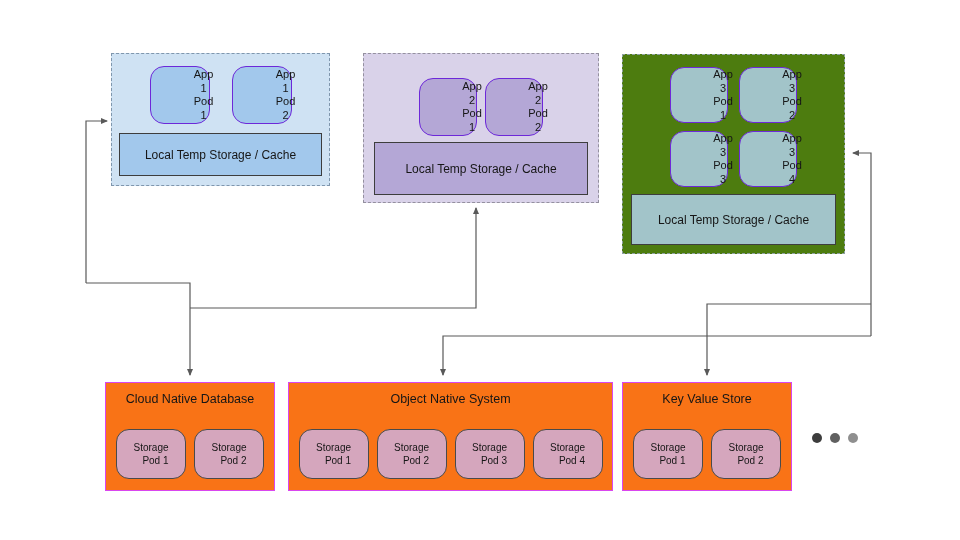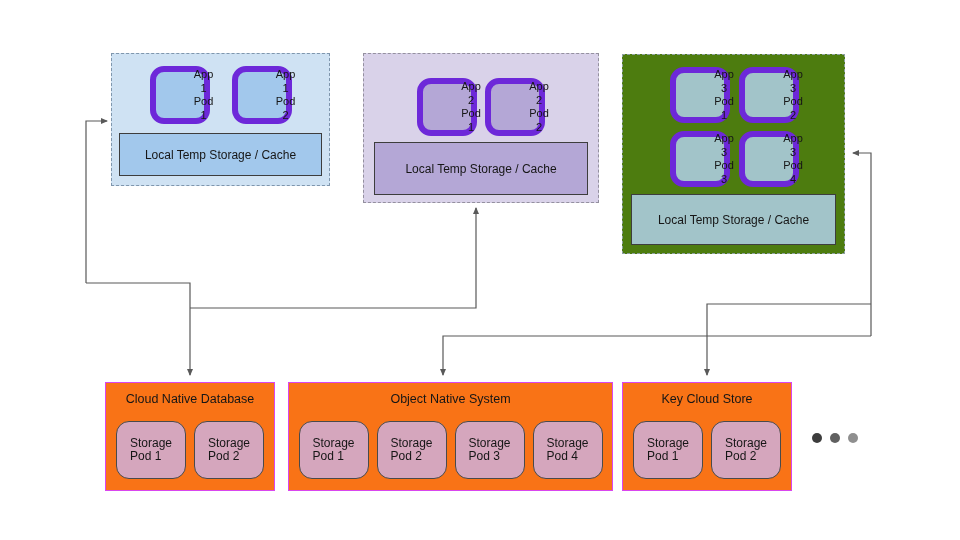--- a/index.html
+++ b/index.html
@@ -35,21 +35,21 @@
   #cluster-1 .pods { margin-top: 24px; gap: 8px; }
   #cluster-2 .pods {
     margin-top: 12px;
     display: grid;
     grid-template-columns: repeat(2, 58px);
     gap: 8px 11px;
     justify-content: center;
   }
   .app-pod {
     box-sizing: border-box;
-    border: 6px solid #6d28d9;
+    border: 1px solid #6d28d9;
     border-radius: 14px;
     display: flex;
     align-items: center;
     justify-content: center;
     text-align: center;
     white-space: pre-line;
     font-size: 11px;
     line-height: 13.5px;
     padding-left: 48px;
   }
@@ -86,29 +86,29 @@
     text-align: center;
     font-size: 12.5px;
   }
   .storage .pods {
     position: absolute;
     left: 0; right: 0; bottom: 11px;
     gap: 8px;
   }
   .storage-pod {
     box-sizing: border-box;
-    width: 70px; height: 58px;
+    width: 70px; height: 50px;
     border: 1px solid #4a4a4a;
     border-radius: 13px;
     display: flex;
     align-items: center;
     justify-content: center;
-    text-align: left;
+    text-align: right;
     white-space: pre-line;
-    font-size: 12px;
+    font-size: 10px;
     line-height: 13.5px;
   }
 
   
   .dots {
     position: absolute;
     left: 812px; top: 433px;
     display: flex; gap: 8px;
   }
   .dot { width: 10px; height: 10px; border-radius: 50%; }
@@ -186,21 +186,21 @@
         <div class="storage-pod" style="background: rgb(213, 166, 189);">Storage
 Pod 2</div>
         <div class="storage-pod" style="background: rgb(213, 166, 189);">Storage
 Pod 3</div>
         <div class="storage-pod" style="background: rgb(213, 166, 189);">Storage
 Pod 4</div>
       </div>
   </section>
 
   <section class="storage" id="storage-2">
-    <div class="storage-title">Key Cloud Store</div>
+    <div class="storage-title">Key Value Store</div>
     <div class="pods" style="display: flex; justify-content: center;">
         <div class="storage-pod" style="background: rgb(213, 166, 189);">Storage
 Pod 1</div>
         <div class="storage-pod" style="background: rgb(213, 166, 189);">Storage
 Pod 2</div>
       </div>
   </section>
 
   <div class="dots">
       <div class="dot" style="background: rgb(61, 61, 61);"></div>

